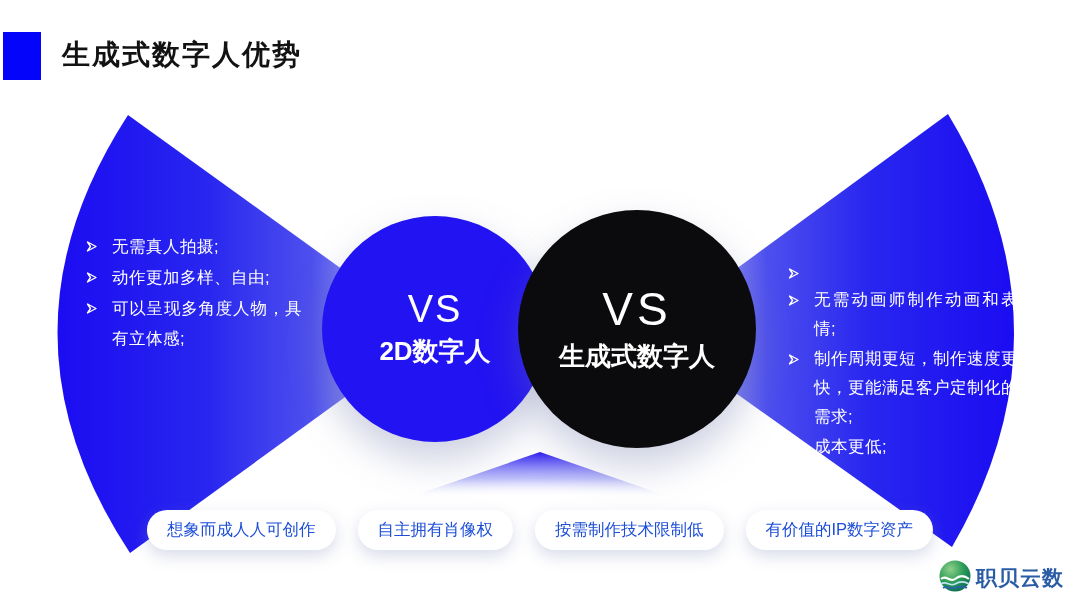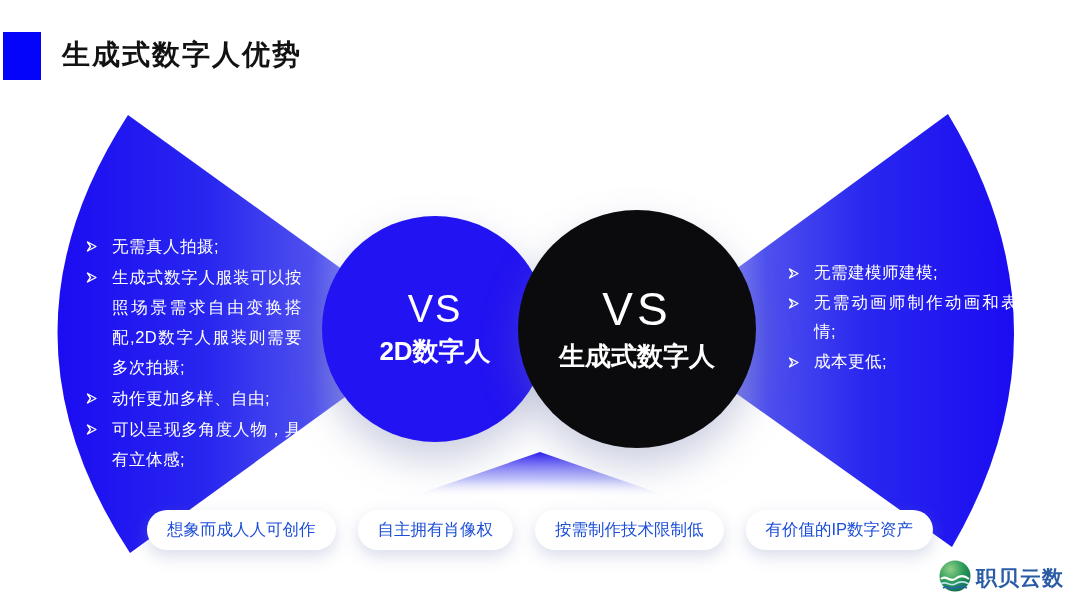--- a/index.html
+++ b/index.html
@@ -107,56 +107,55 @@
           </svg>
       </span>
       <span class="bullet-text">无需真人拍摄;</span>
     </div>
     <div class="bullet-item">
       <span class="bullet-arrow">
         <svg width="12" height="13" viewBox="0 0 12 13">
             <path d="M1.5,2 L10,6.5 L1.5,11 L4.5,6.5 Z" fill="none" stroke="#ffffff" stroke-width="1.4" stroke-linejoin="round"></path>
           </svg>
       </span>
-      <span class="bullet-text">生成式数字人服装可以按照场景需求自由变换搭配,2D数字人服装则需要多次拍摄;</span>
-    </div>
-    <div class="bullet-item">
-      <span class="bullet-arrow">
-        <svg width="12" height="13" viewBox="0 0 12 13">
-            <path d="M1.5,2 L10,6.5 L1.5,11 L4.5,6.5 Z" fill="none" stroke="#ffffff" stroke-width="1.4" stroke-linejoin="round"></path>
-          </svg>
-      </span>
       <span class="bullet-text">动作更加多样、自由;</span>
     </div>
     <div class="bullet-item">
       <span class="bullet-arrow">
         <svg width="12" height="13" viewBox="0 0 12 13">
             <path d="M1.5,2 L10,6.5 L1.5,11 L4.5,6.5 Z" fill="none" stroke="#ffffff" stroke-width="1.4" stroke-linejoin="round"></path>
           </svg>
       </span>
       <span class="bullet-text">可以呈现多角度人物，具有立体感;</span>
     </div>
   </div>
 
   <div class="bullet-list bullet-list-right">
     <div class="bullet-item">
       <span class="bullet-arrow">
         <svg width="12" height="13" viewBox="0 0 12 13">
             <path d="M1.5,2 L10,6.5 L1.5,11 L4.5,6.5 Z" fill="none" stroke="#ffffff" stroke-width="1.4" stroke-linejoin="round"></path>
           </svg>
       </span>
-      <span class="bullet-text">无需建模师建模;</span>
     </div>
     <div class="bullet-item">
       <span class="bullet-arrow">
         <svg width="12" height="13" viewBox="0 0 12 13">
             <path d="M1.5,2 L10,6.5 L1.5,11 L4.5,6.5 Z" fill="none" stroke="#ffffff" stroke-width="1.4" stroke-linejoin="round"></path>
           </svg>
       </span>
       <span class="bullet-text">无需动画师制作动画和表情;</span>
+    </div>
+    <div class="bullet-item">
+      <span class="bullet-arrow">
+        <svg width="12" height="13" viewBox="0 0 12 13">
+            <path d="M1.5,2 L10,6.5 L1.5,11 L4.5,6.5 Z" fill="none" stroke="#ffffff" stroke-width="1.4" stroke-linejoin="round"></path>
+          </svg>
+      </span>
+      <span class="bullet-text">制作周期更短，制作速度更快，更能满足客户定制化的需求;</span>
     </div>
     <div class="bullet-item">
       <span class="bullet-arrow">
         <svg width="12" height="13" viewBox="0 0 12 13">
             <path d="M1.5,2 L10,6.5 L1.5,11 L4.5,6.5 Z" fill="none" stroke="#ffffff" stroke-width="1.4" stroke-linejoin="round"></path>
           </svg>
       </span>
       <span class="bullet-text">成本更低;</span>
     </div>
   </div>

